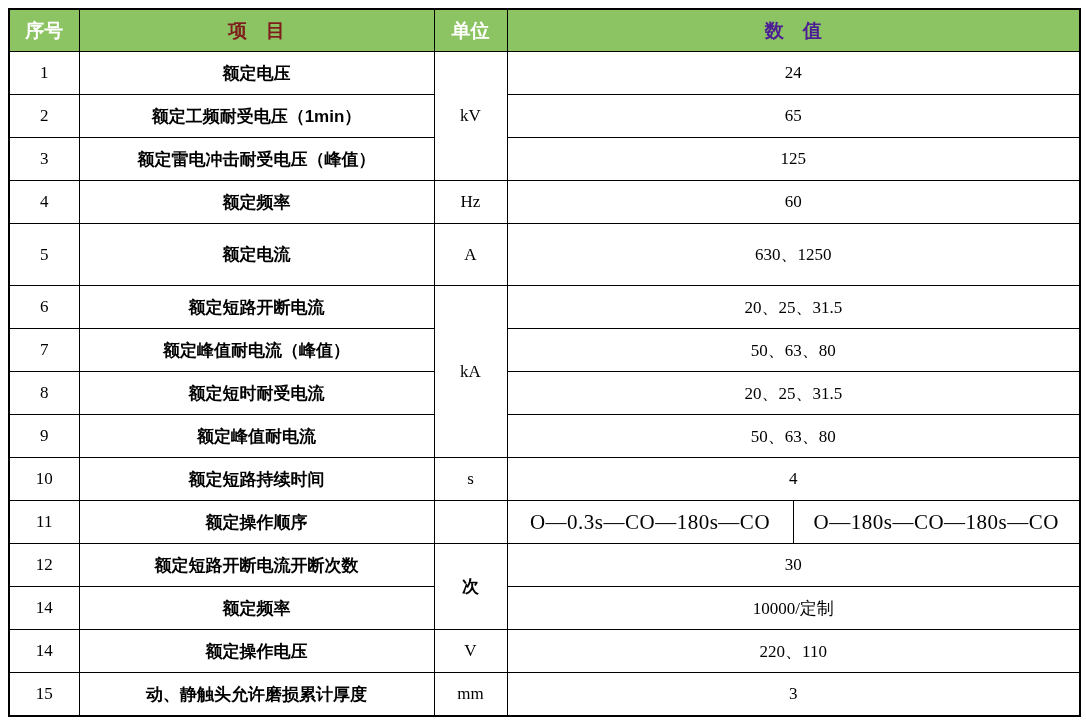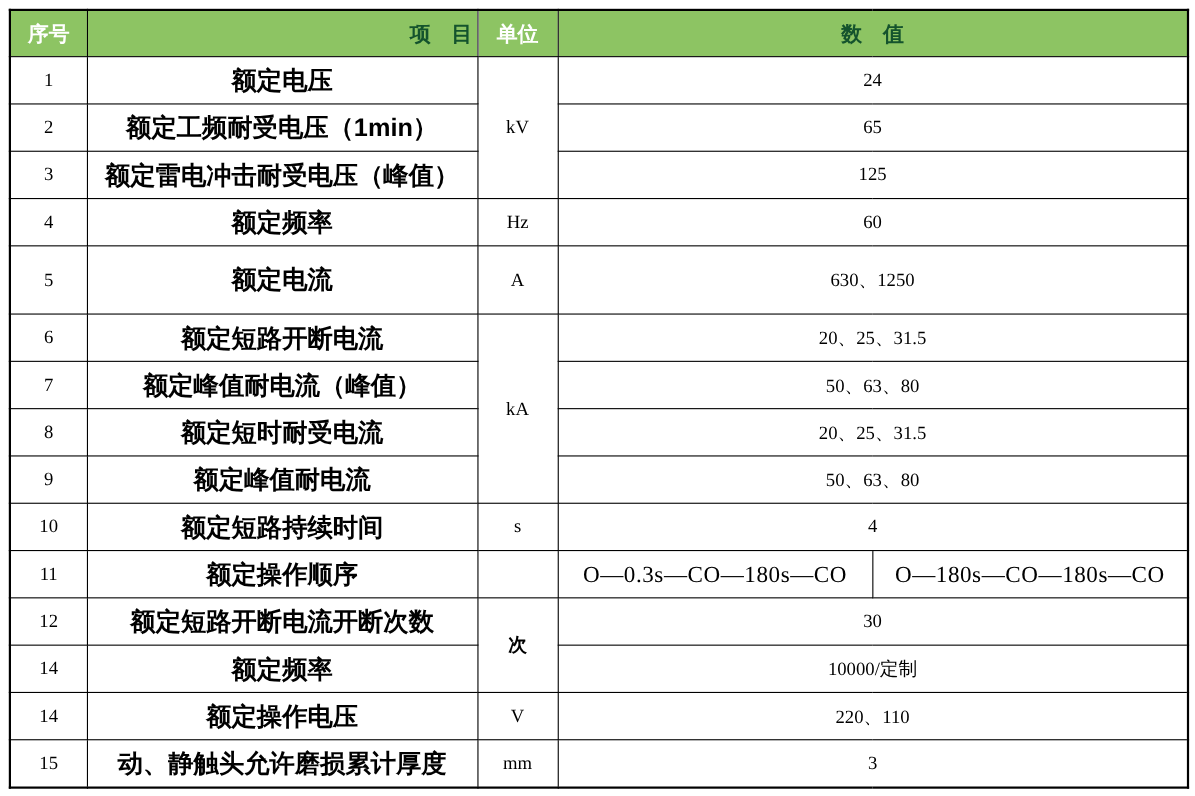--- a/index.html
+++ b/index.html
@@ -38,21 +38,21 @@
   }
   table.spec td { height: 42px; }
   tr.tall td { height: 61px; }
   .cell-no, .cell-unit, .cell-value {
     font-family: "Liberation Serif", serif;
     font-size: 17px;
     color: #000000;
   }
   .cell-item {
     font-weight: bold;
-    font-size: 23px;
+    font-size: 17px;
     color: #000000;
     font-family: "Liberation Sans", sans-serif;
   }
   .cell-unit.cjk {
     font-family: "Liberation Sans", sans-serif;
     font-weight: bold;
   }
   td.seq {
     font-size: 21px;
     letter-spacing: 0.5px;
@@ -66,23 +66,23 @@
     <colgroup>
       <col style="width:70px">
       <col style="width:355px">
       <col style="width:73px">
       <col style="width:286px">
       <col style="width:287px">
     </colgroup>
     <thead>
       <tr>
         <th style="background: rgb(141, 196, 99); color: rgb(255, 255, 255);">序号</th>
-        <th style="background: rgb(141, 196, 99); color: #14532d; text-align: right;">项　目</th>
+        <th style="background: rgb(141, 196, 99); color: #7f1d1d;">项　目</th>
         <th style="background: rgb(141, 196, 99); color: rgb(255, 255, 255); margin-top: 34px;">单位</th>
-        <th colspan="2" style="background: rgb(141, 196, 99); color: #14532d; font-family: Liberation Serif, serif;">数　值</th>
+        <th colspan="2" style="background: rgb(141, 196, 99); color: #4c1d95; font-family: Liberation Serif, serif;">数　值</th>
       </tr>
     </thead>
     <tbody>
         <tr>
           <td class="cell-no">1</td>
           <td class="cell-item">额定电压</td>
           <td class="cell-unit" rowspan="3">kV</td>
           <td class="cell-value" colspan="2">24</td>
         </tr>
         <tr>

